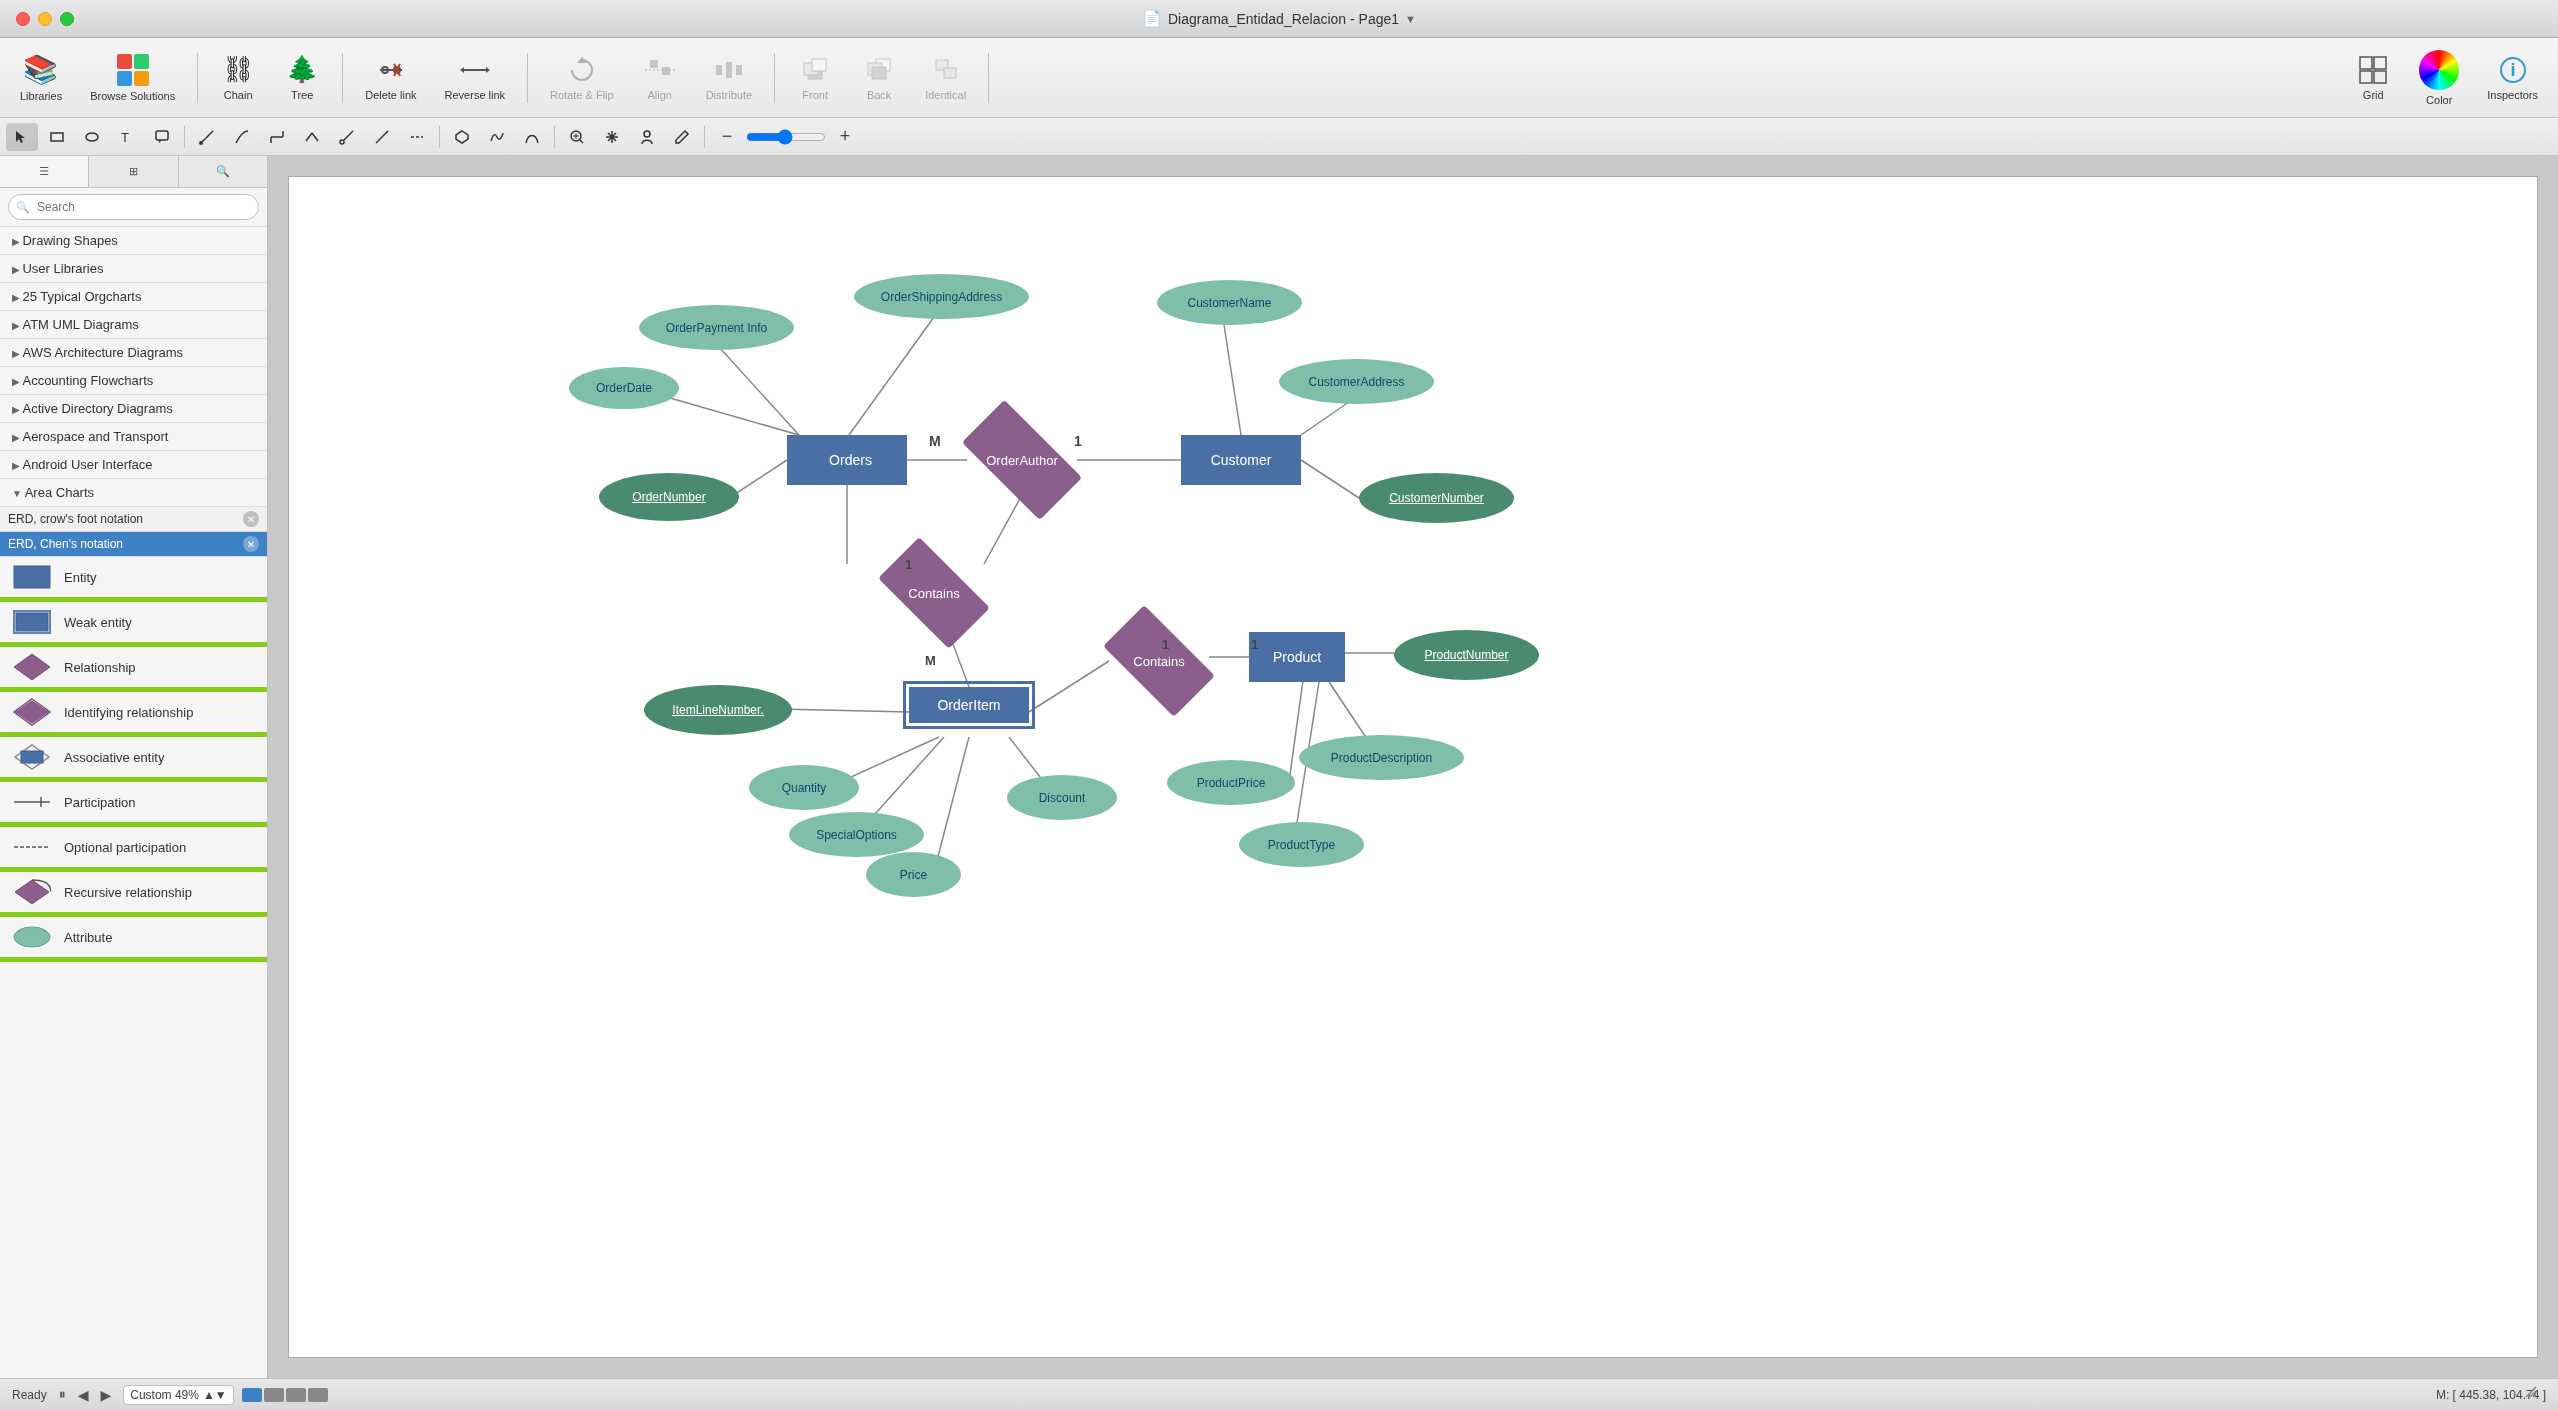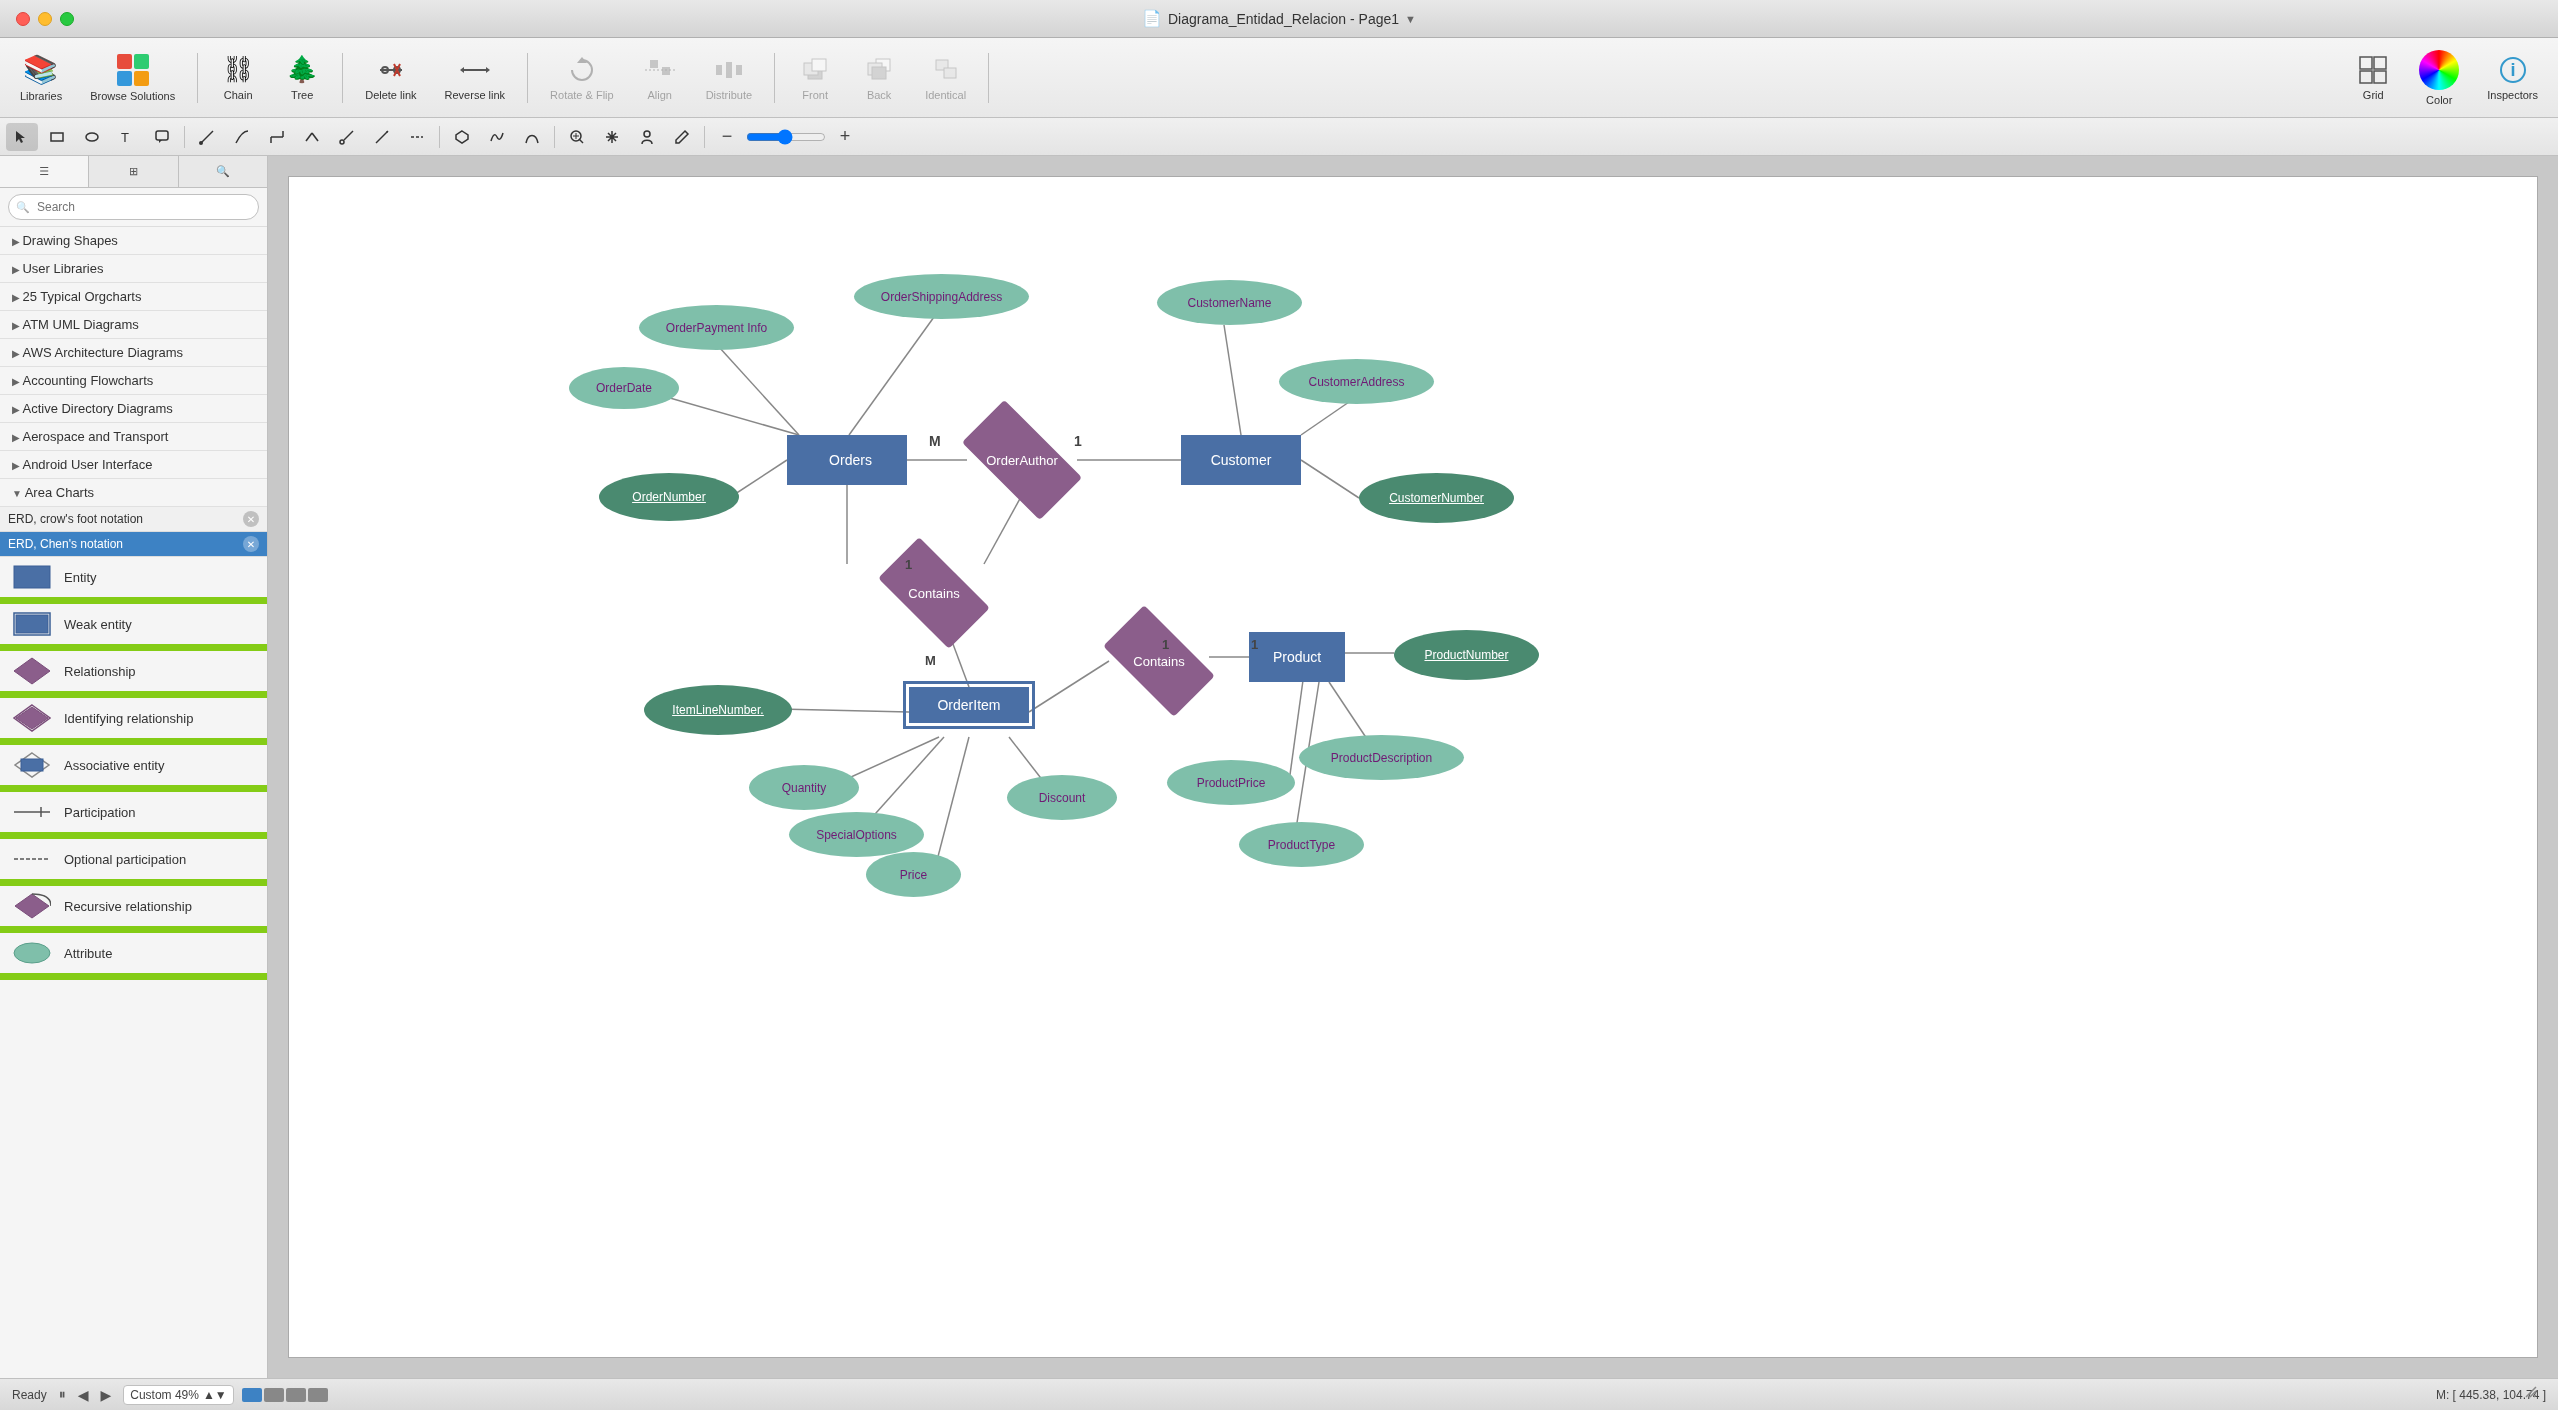--- a/index.html
+++ b/index.html
@@ -157,21 +157,21 @@
     }
     .active-lib .close-btn { background: rgba(255,255,255,0.3); }
 
     
     .shape-item {
       display: flex;
       align-items: center;
       padding: 6px 12px;
       gap: 12px;
       cursor: pointer;
-      border-bottom: 7px solid #84cc16;
+      border-bottom: 5px solid #84cc16;
       font-size: 13px;
       color: #333;
     }
     .shape-preview { width: 40px; height: 28px; display: flex; align-items: center; justify-content: center; }
 
     
     #canvas-area {
       flex: 1;
       background: #c8c8c8;
       overflow: hidden;
@@ -228,21 +228,21 @@
 
     
     .erd-attr {
       position: absolute;
       background: #7fbfaa;
       border-radius: 50%;
       display: flex;
       align-items: center;
       justify-content: center;
       font-size: 12px;
-      color: #701a75;
+      color: #0c4a6e;
       cursor: pointer;
     }
     .erd-attr.key-attr {
       background: #4a8a70;
       color: white;
       text-decoration: underline;
     }
 
     
     .erd-rel {

